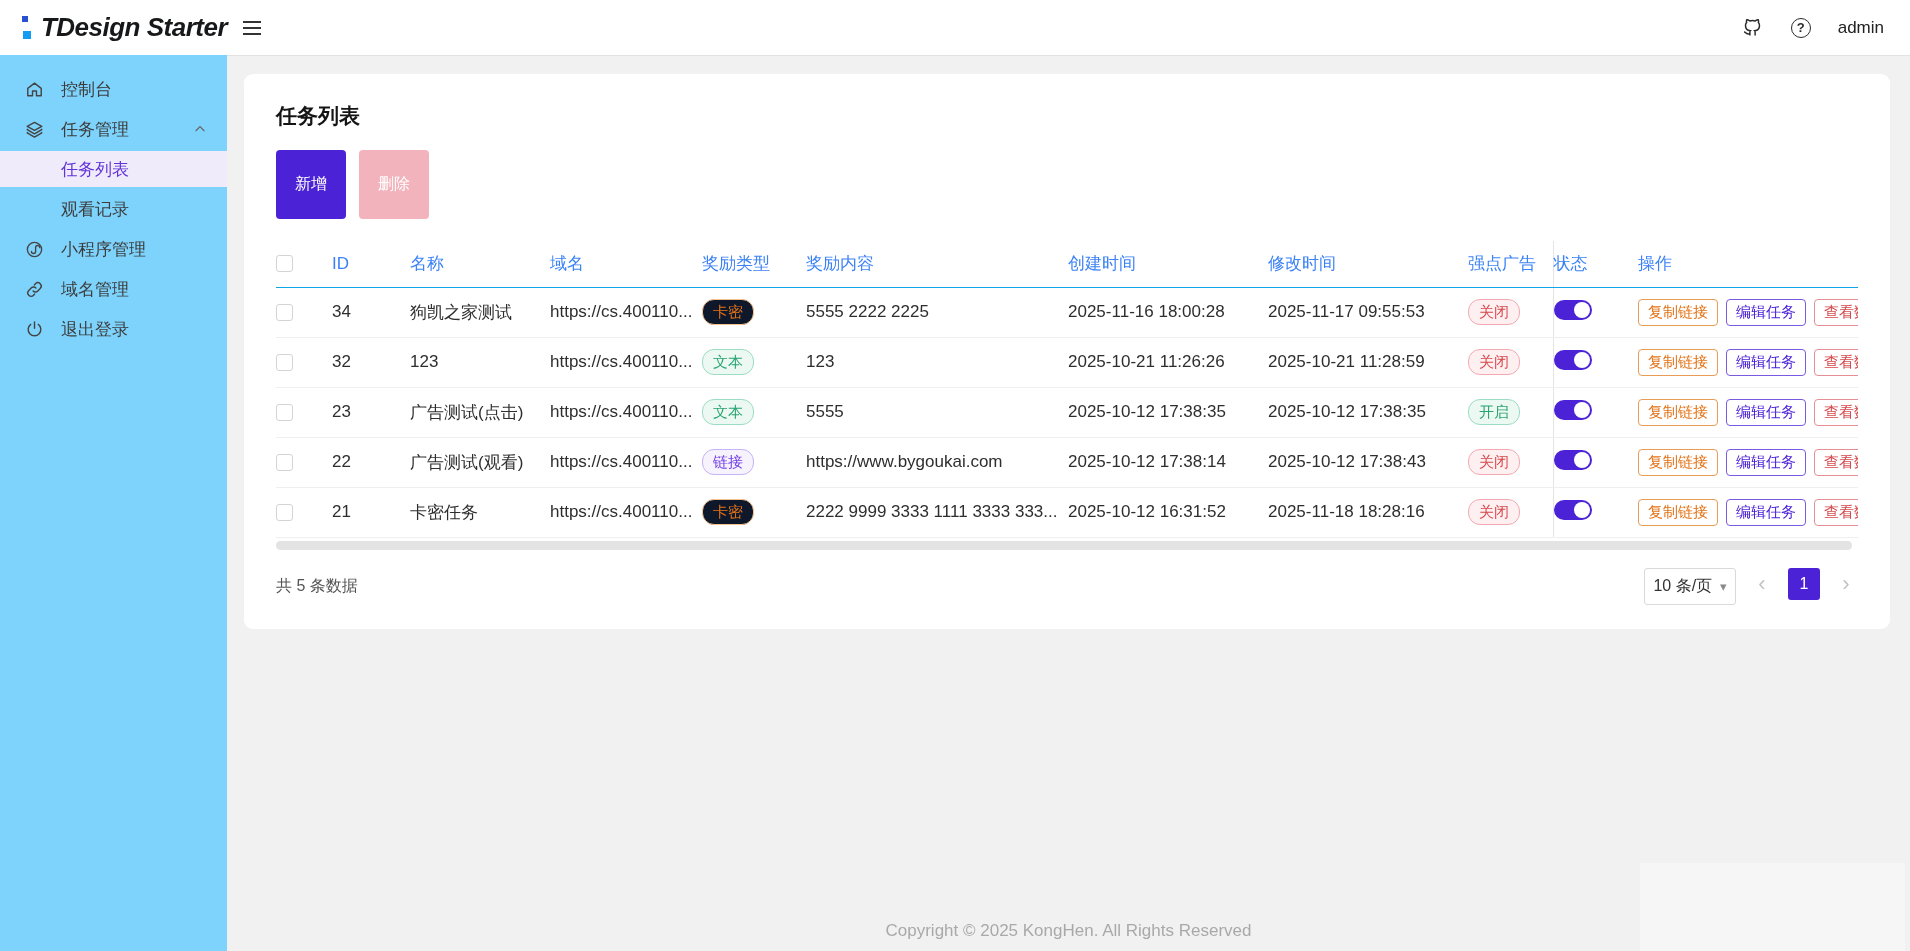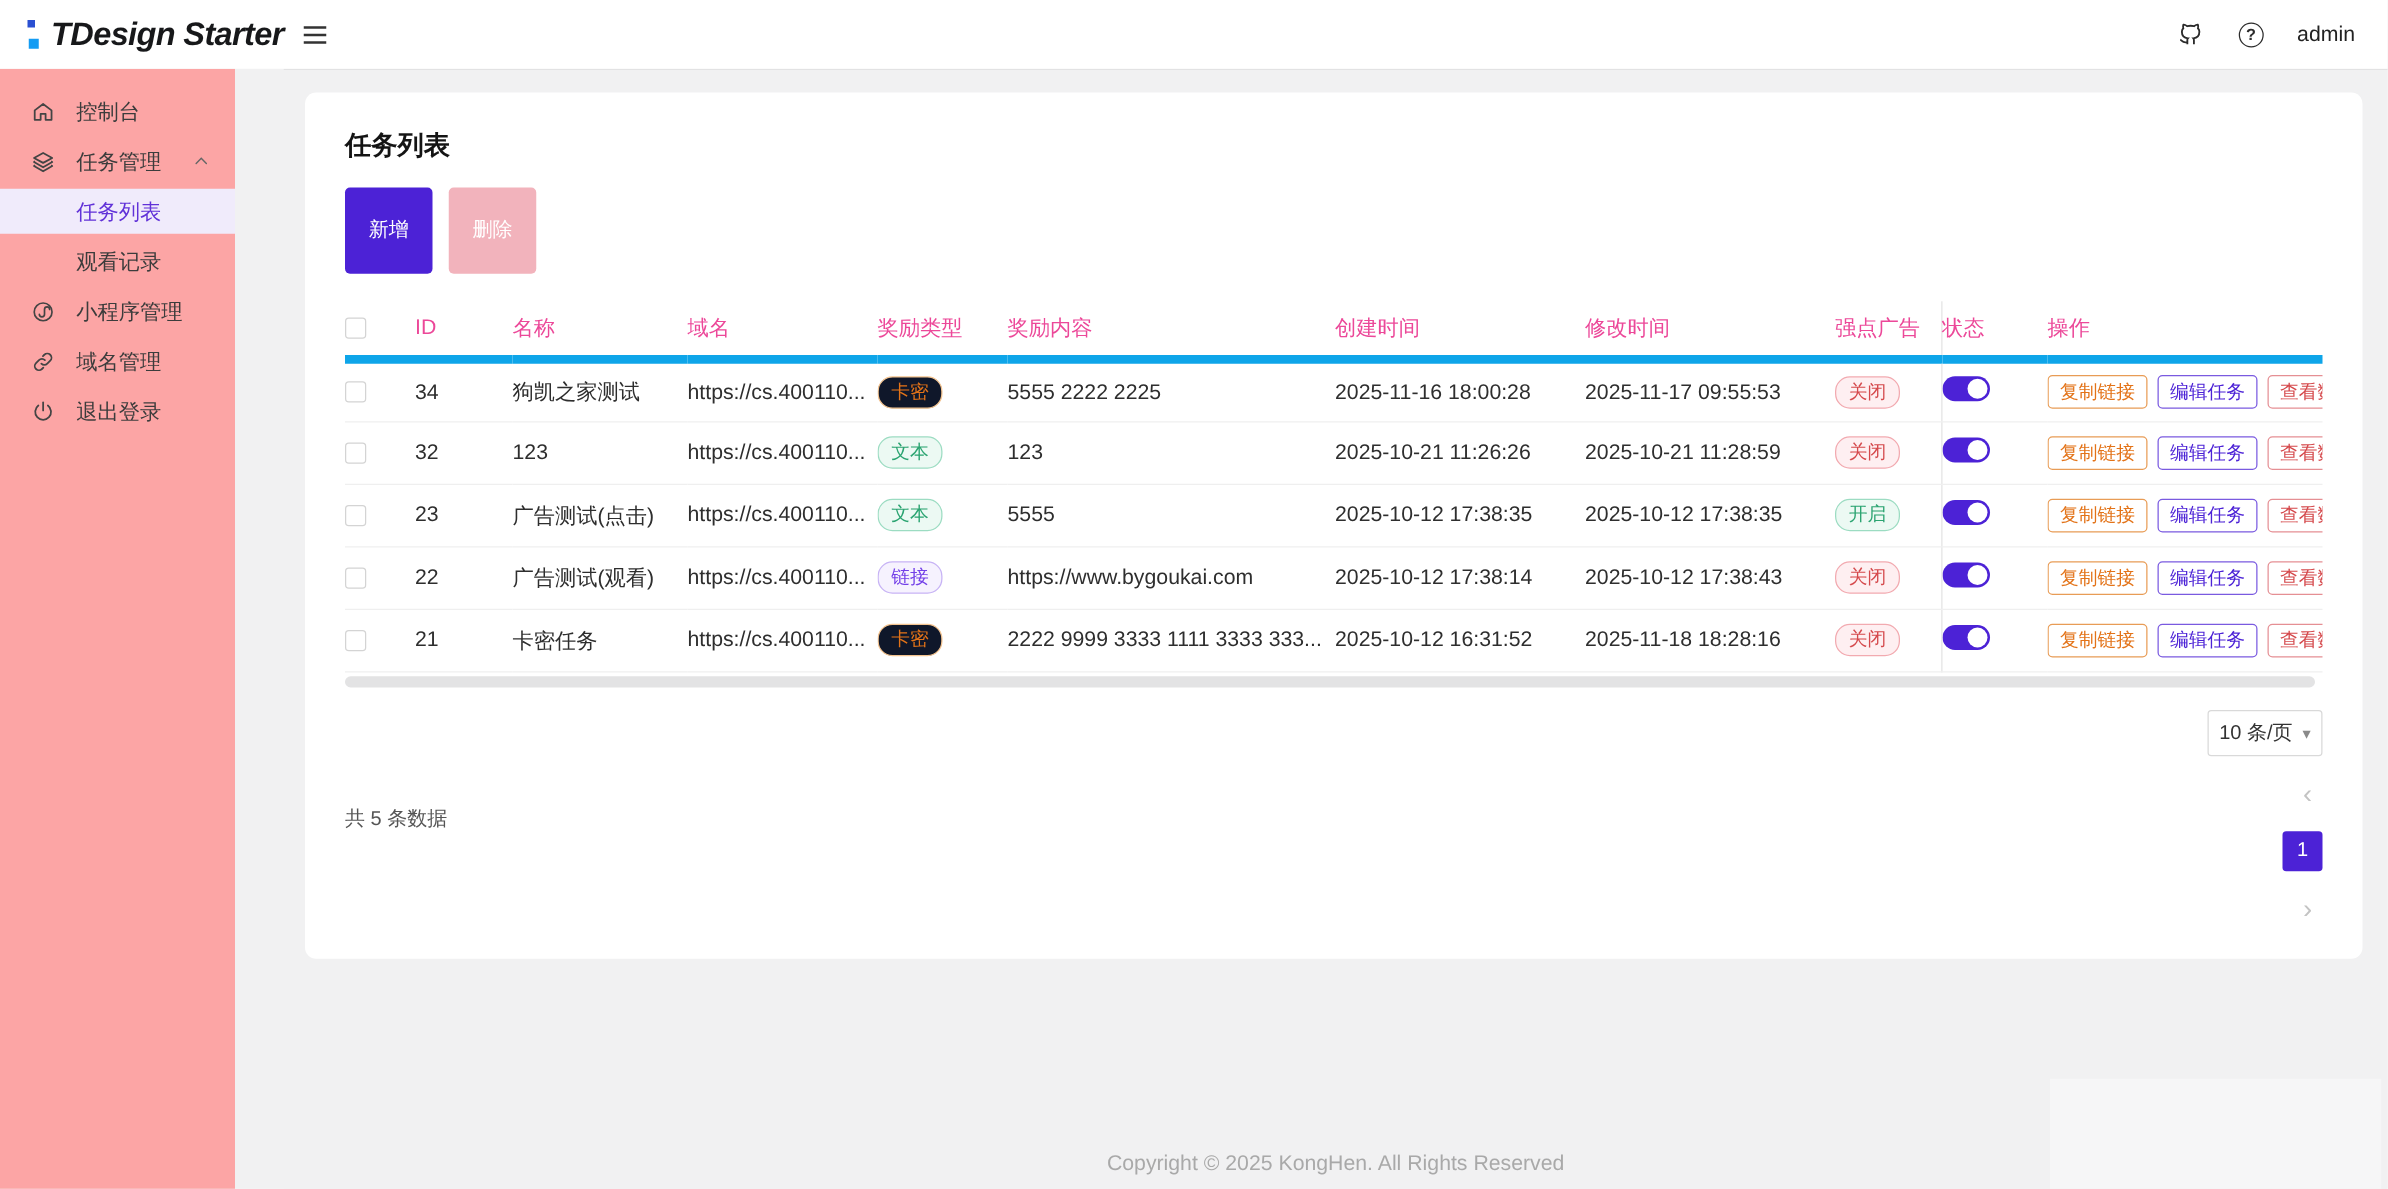--- a/index.html
+++ b/index.html
@@ -13,60 +13,60 @@
   .logo-sq-bottom { position:absolute; bottom:4px; left:1px; width:8px; height:8px; background:#149cf3; }
   .logo-text { font-size:26px; font-weight:700; font-style:italic; color:#17181a; letter-spacing:-0.5px; white-space:nowrap;text-align:center; }
   .hamburger { margin-left:16px; width:24px; height:24px; display:flex; flex-direction:column; justify-content:center; gap:4px; cursor:pointer; }
   .hamburger span { display:block; width:18px; height:2px; background:#333; }
   .header-right { margin-left:auto; display:flex; align-items:center; gap:26px; padding-right:26px; }
   .hicon { width:22px; height:22px; display:flex; align-items:center; justify-content:center; color:#2b2b2b; cursor:pointer; }
   .help-circle { width:20px; height:20px; border:1.6px solid #2b2b2b; border-radius:50%; display:flex; align-items:center; justify-content:center; font-size:13px; font-weight:700; color:#2b2b2b; }
   .admin-name { font-size:17px; color:#222; cursor:pointer; }
 
   
-  .sidebar { position:absolute; top:55px; left:0; width:188px; height:896px; background:#fca5a5; padding-top:16px; z-index:5; }
+  .sidebar { position:absolute; top:55px; left:0; width:227px; height:896px; background:#7dd3fc; padding-top:16px; z-index:5; }
   .side-item { height:36px; margin-bottom:4px; display:flex; align-items:center; padding:0 20px 0 24px; font-size:17px; color:#3c3c3c; cursor:pointer; position:relative; }
   .side-item .s-icon { width:20px; height:20px; margin-right:17px; display:flex; align-items:center; justify-content:center; color:#444; flex:0 0 auto; }
   .side-item.sub { padding-left:61px; }
   .side-item.active { background:#f0ebfb; color:#6132d8; }
   .side-item .chev { margin-left:auto; color:#666; display:flex; }
 
   
   .main { position:absolute; top:55px; left:227px; width:1683px; height:896px; background:#f1f1f2; border-top:1px solid #e2e2e3; }
   .card { margin:18px 20px 0 17px; background:#fff; border-radius:9px; padding:28px 32px 24px 32px; }
   .page-title { font-size:21px; font-weight:700; color:#141414; }
   .btn-row { margin-top:20px; display:flex; gap:13px; }
   .btn { border:none; border-radius:4px; font-size:16px; padding:24px 19px; cursor:pointer; font-family:"Liberation Sans", sans-serif; }
   .btn-primary { background:var(--primary); color:#fff; }
   .btn-disabled { background:#f2b3bc; color:#fff; cursor:not-allowed; }
 
   
   table { width:100%; border-collapse:collapse; margin-top:22px; table-layout:fixed; }
-  th { font-weight:400; color:#ec4899; font-size:17px; text-align:left; height:46px; border-bottom:7px solid #0ea5e9; padding-right:8px;margin-left:40px; }
+  th { font-weight:400; color:#3b82f6; font-size:17px; text-align:left; height:46px; border-bottom:1px solid #0ea5e9; padding-right:8px;margin-left:40px; }
   td { font-size:17px; color:#2e2e2e; height:50px; border-bottom:1px solid #efefef; padding-right:8px; overflow:hidden; white-space:nowrap; }
   .divider-col { border-right:1px solid #e4e4e4; }
   .cbox { width:17px; height:17px; border:1.5px solid #d4d4d4; border-radius:3px; background:#fff; cursor:pointer; }
   .tag { display:inline-block; min-width:36px; text-align:center; padding:1px 10px 2px 10px; border-radius:12px; font-size:15px; line-height:21px; border:1px solid; }
   .tag-orange { color:#e37318; border-color:#f3c38f; background:#0f172a; }
   .tag-green  { color:#2ba471; border-color:#9cdcc2; background:#ecf9f3; }
   .tag-purple { color:#7340e8; border-color:#c7b3f5; background:#f6f2fe; }
   .tag-red    { color:#d5494c; border-color:#f2aab0; background:#feeff1; }
   .toggle { width:38px; height:20px; border-radius:10px; background:var(--primary); position:relative; cursor:pointer; display:inline-block; }
   .toggle .knob { position:absolute; top:2px; right:2px; width:16px; height:16px; border-radius:50%; background:#fff; }
   .abtn { display:inline-block; background:#fff; border:1px solid; border-radius:4px; font-size:15px; padding:3px 9px; margin-right:8px; cursor:pointer; font-family:"Liberation Sans", sans-serif; }
   .abtn-copy { color:#e37318; border-color:#e89c56; }
   .abtn-edit { color:#4c22d6; border-color:#7a5ae0; }
   .abtn-view { color:#d5494c; border-color:#e58f94; }
 
   .hscrollbar { height:9px; background:#e3e3e4; border-radius:5px; margin-top:3px; width:99.6%; cursor:pointer; }
 
   
   .pager { display:flex; align-items:center; margin-top:18px; }
   .total-text { font-size:16px; color:#555; }
-  .pager-right { margin-left:auto; display:flex; align-items:flex-end; gap:14px;flex-direction:column; }
+  .pager-right { margin-left:auto; display:flex; align-items:flex-start; gap:14px; }
   .page-size { width:92px; height:37px; border:1px solid #d9d9d9; border-radius:3px; background:#fff; display:flex; align-items:center; justify-content:center; gap:8px; font-size:16px; color:#333; cursor:pointer; }
   .page-size .chev-d { color:#8a8a8a; font-size:13px; }
   .pg-arrow { font-size:22px; color:#c3c3c3; width:24px; text-align:center; cursor:pointer; line-height:32px; }
   .pg-num { width:32px; height:32px; background:var(--primary); color:#fff; border-radius:3px; display:flex; align-items:center; justify-content:center; font-size:16px; cursor:pointer; }
 
   .copyright { position:absolute; bottom:10px; left:227px; width:1683px; text-align:center; font-size:17px; color:#a9a9a9; }
   .watermark { position:absolute; right:5px; bottom:0; width:265px; height:88px; background:#f6f6f7; }
 
   :root { --primary:#4c22d6; }
   svg { display:block; }

